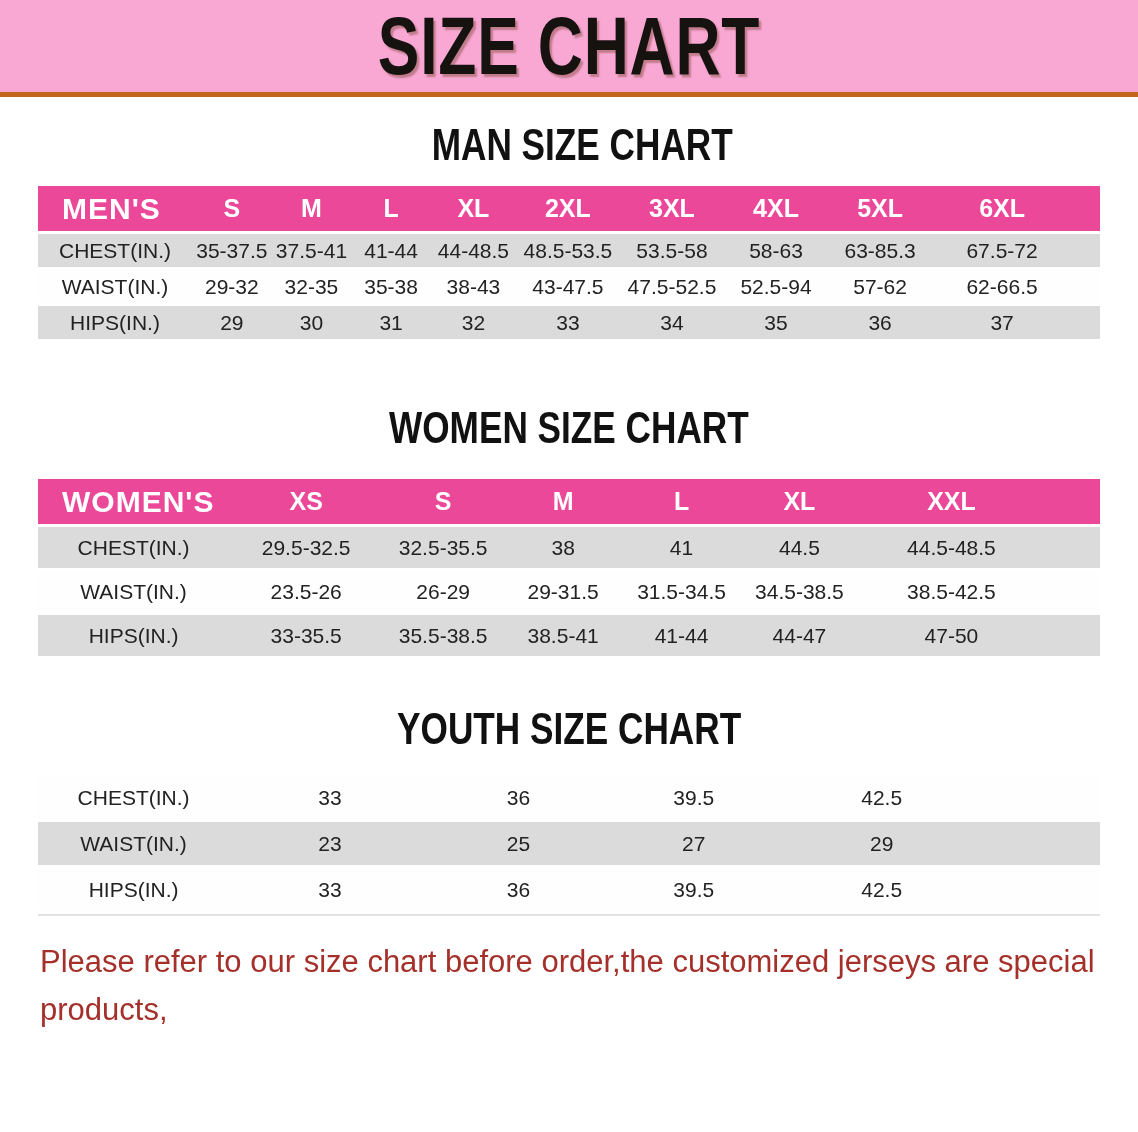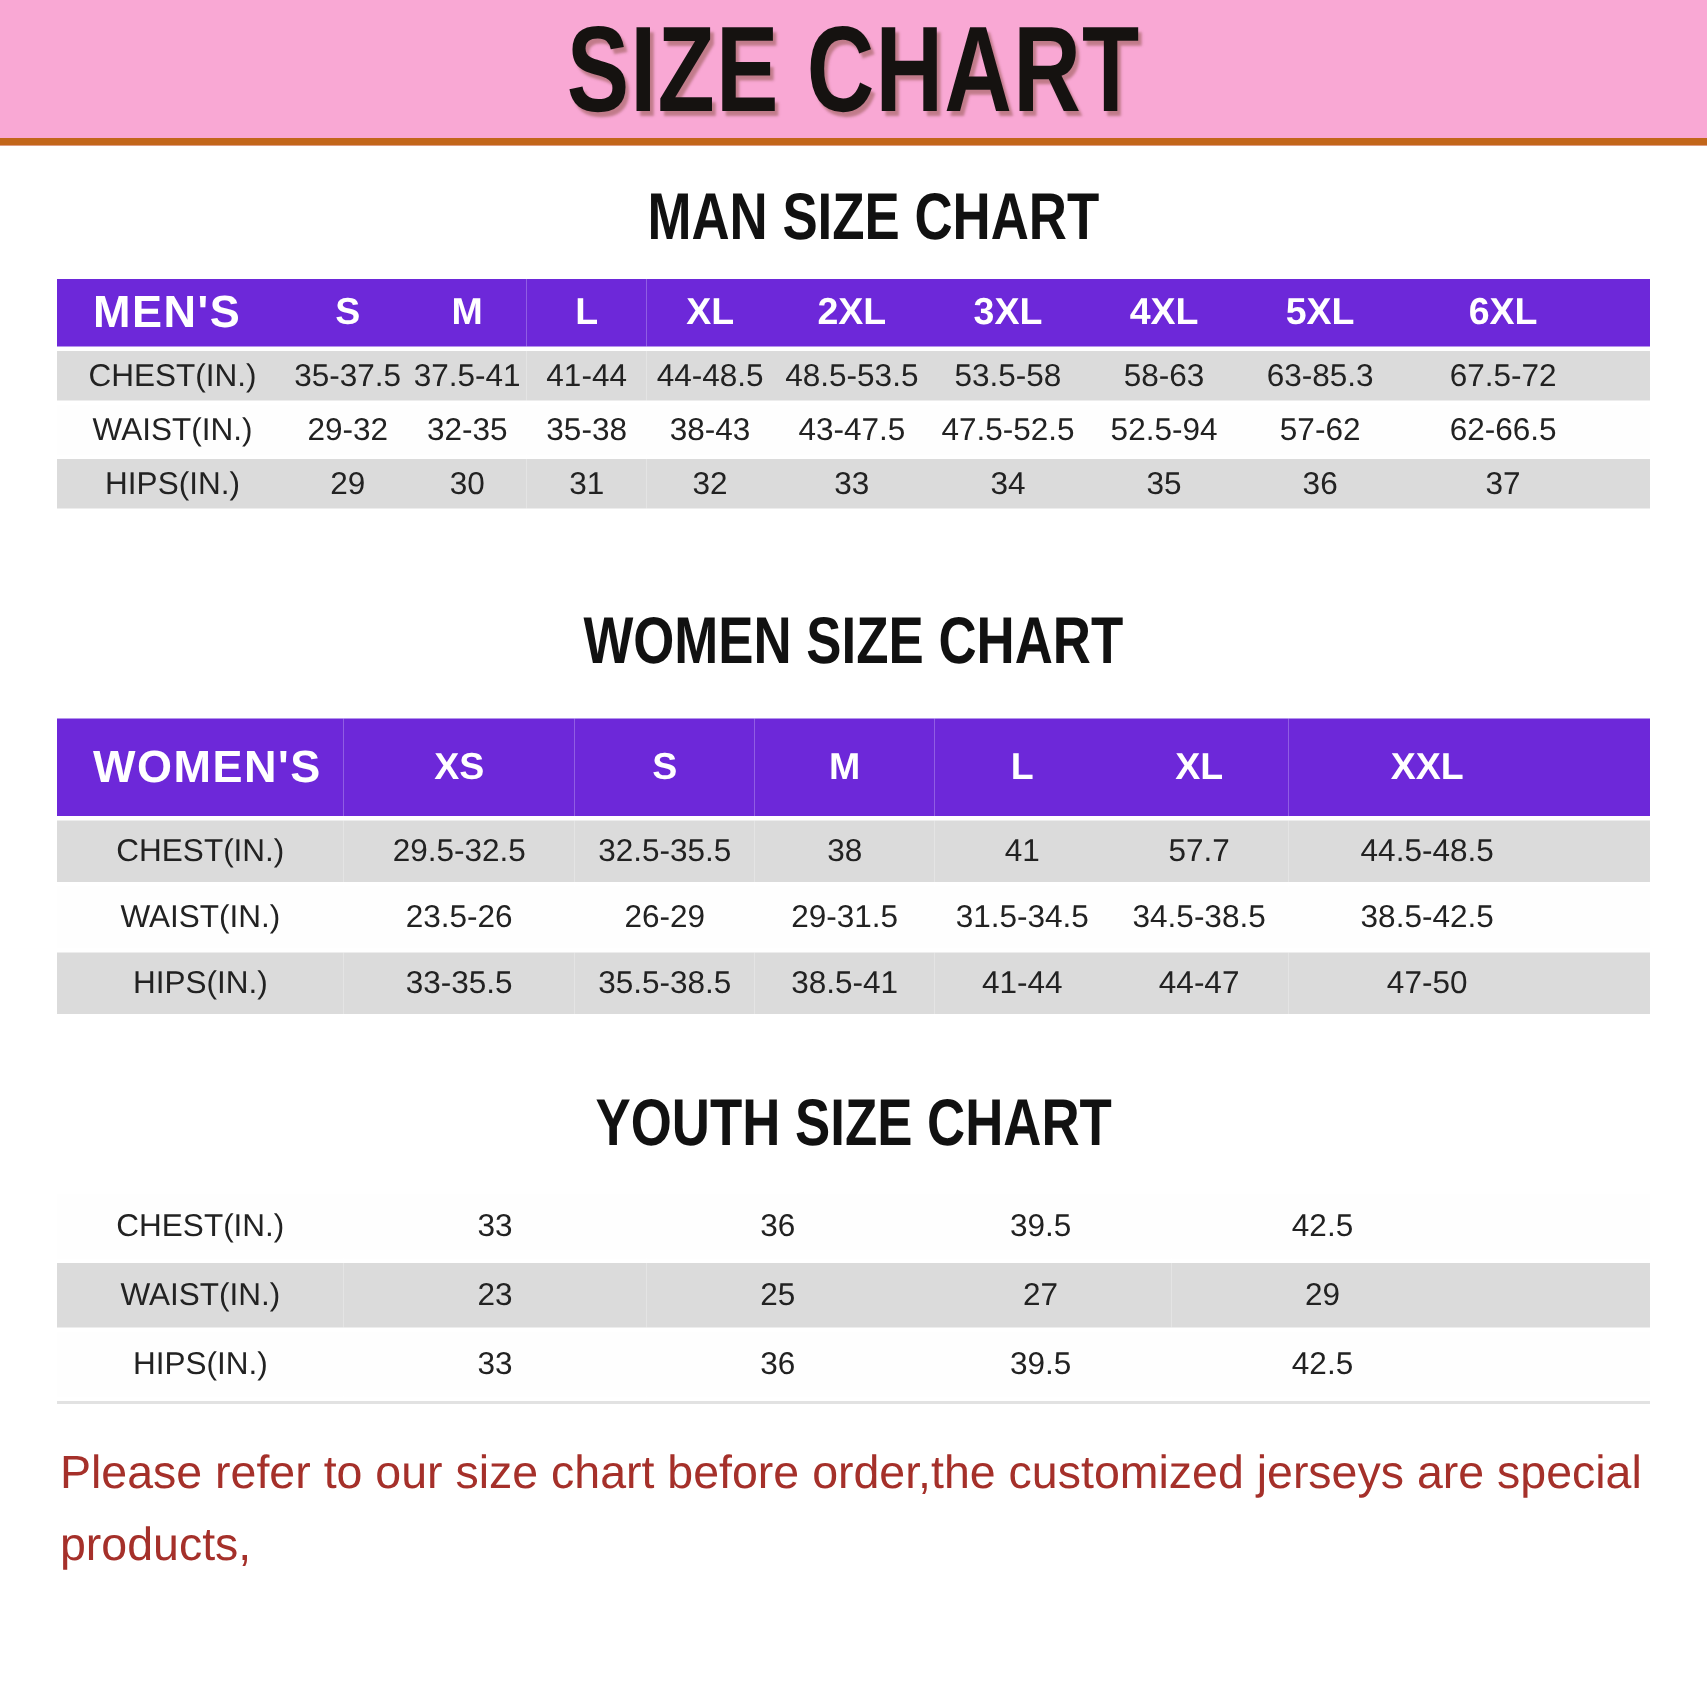--- a/index.html
+++ b/index.html
@@ -53,21 +53,21 @@
     margin: 0 auto;
     border-collapse: separate;
     border-spacing: 0 3px;
     table-layout: fixed;
   }
   .t-men   { margin-top: 16px; }
   .t-women { margin-top: 26px; }
   .t-youth { margin-top: 22px; border-bottom: 2px solid #e2e2e2; }
 
   .size-table th {
-    background: #6d28d9;
+    background: #ec4899;
     color: #ffffff;
     font-weight: bold;
     font-size: 25px;
     text-align: center;
     padding: 0;
   }
   .size-table th.corner {
     text-align: left;
     padding-left: 24px;
     font-size: 30px;
@@ -77,21 +77,21 @@
     text-align: center;
     font-size: 21px;
     color: #222222;
     padding: 0;
   }
   .r-gray  td { background: #DBDBDB; }
   .r-white td { background: #FEFEFE; }
 
   .t-men   th { height: 45px; }
   .t-men   td { height: 33px; }
-  .t-women th { height: 65px; }
+  .t-women th { height: 45px; }
   .t-women td { height: 41px; }
   .t-youth th { height: 64px; }
   .t-youth td { height: 43px; }
 
   
   .t-men   th:last-child, .t-men   td:last-child { padding-right: 28px; }
   .t-women th:last-child, .t-women td:last-child { padding-right: 56px; }
   .t-youth th:last-child, .t-youth td:last-child { padding-right: 118px; }
 
   
@@ -201,21 +201,21 @@
     <th>L</th>
     <th>XL</th>
     <th>XXL</th>
   </tr>
   <tr class="r-gray">
     <td>CHEST(IN.)</td>
     <td>29.5-32.5</td>
     <td>32.5-35.5</td>
     <td>38</td>
     <td>41</td>
-    <td>57.7</td>
+    <td>44.5</td>
     <td>44.5-48.5</td>
   </tr>
   <tr class="r-white">
     <td>WAIST(IN.)</td>
     <td>23.5-26</td>
     <td>26-29</td>
     <td>29-31.5</td>
     <td>31.5-34.5</td>
     <td>34.5-38.5</td>
     <td>38.5-42.5</td>

